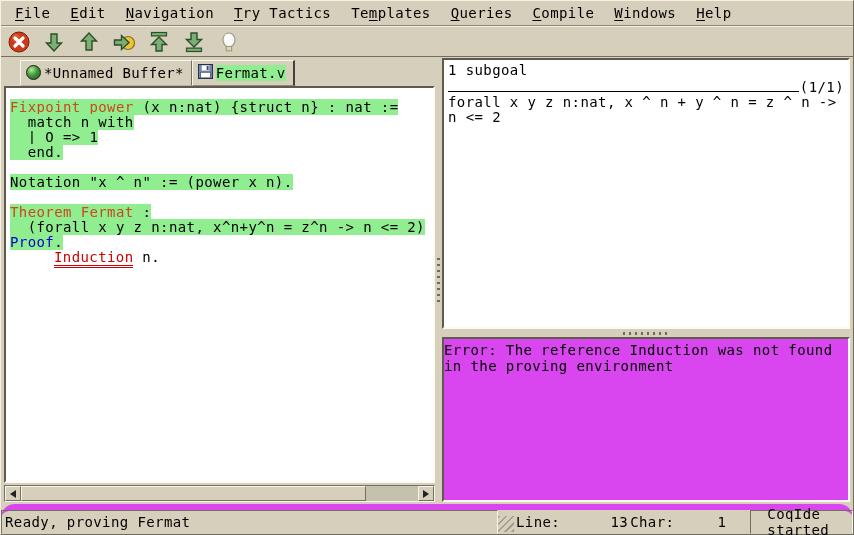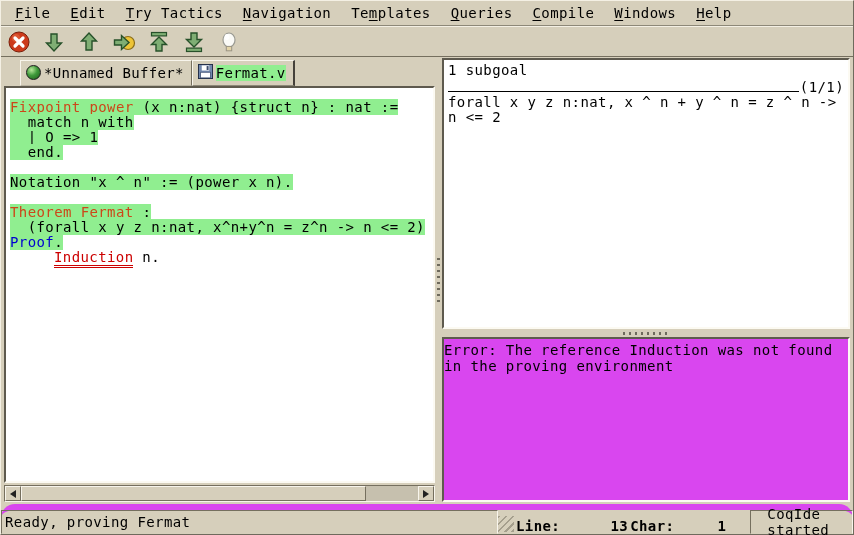--- a/index.html
+++ b/index.html
@@ -90,40 +90,40 @@
   }
 
   
   .statusbar { height:30px; flex:0 0 auto; display:flex; align-items:stretch; border-top:6px solid #d946ef;border-radius:14px; }
   .status-left {
     flex:0 0 497px; display:flex; align-items:center; padding-left:3px; letter-spacing:0.4px;
     border:1px solid; border-color:#756f5e #f8f5ec #d6cfbb #756f5e;
   }
   .status-grip { flex:0 0 16px; margin:6px 0 2px 0;
     background-image:repeating-linear-gradient(135deg,#a59f8d 0 2px,transparent 2px 5px); }
-  .status-linechar { display:flex; align-items:flex-end; letter-spacing:0.4px;font-weight:bold; }
+  .status-linechar { display:flex; align-items:center; letter-spacing:0.4px; }
   .lc-value { display:inline-block; text-align:right; }
   .lc-line-value { width:68px; }
   .lc-char-value { width:52px; }
   .lc-label { padding-left:2px; }
   .status-message {
     flex:1 1 auto; display:flex; align-items:center; padding-left:16px; letter-spacing:0.4px; margin-left:24px;
     border:1px solid; border-color:#756f5e #f8f5ec #d6cfbb #756f5e;
   }
 </style>
 </head>
 <body>
 
 <div class="window">
 
   <div class="menubar">
       <div class="menu-item"><u>F</u>ile</div>
       <div class="menu-item"><u>E</u>dit</div>
+      <div class="menu-item"><u>N</u>avigation</div>
       <div class="menu-item"><u>T</u>ry Tactics</div>
-      <div class="menu-item"><u>N</u>avigation</div>
       <div class="menu-item">Te<u>m</u>plates</div>
       <div class="menu-item"><u>Q</u>ueries</div>
       <div class="menu-item"><u>C</u>ompile</div>
       <div class="menu-item"><u>W</u>indows</div>
       <div class="menu-item"><u>H</u>elp</div>
     </div>
 
   <div class="toolbar">
       <button class="tool-btn">
         <span>

